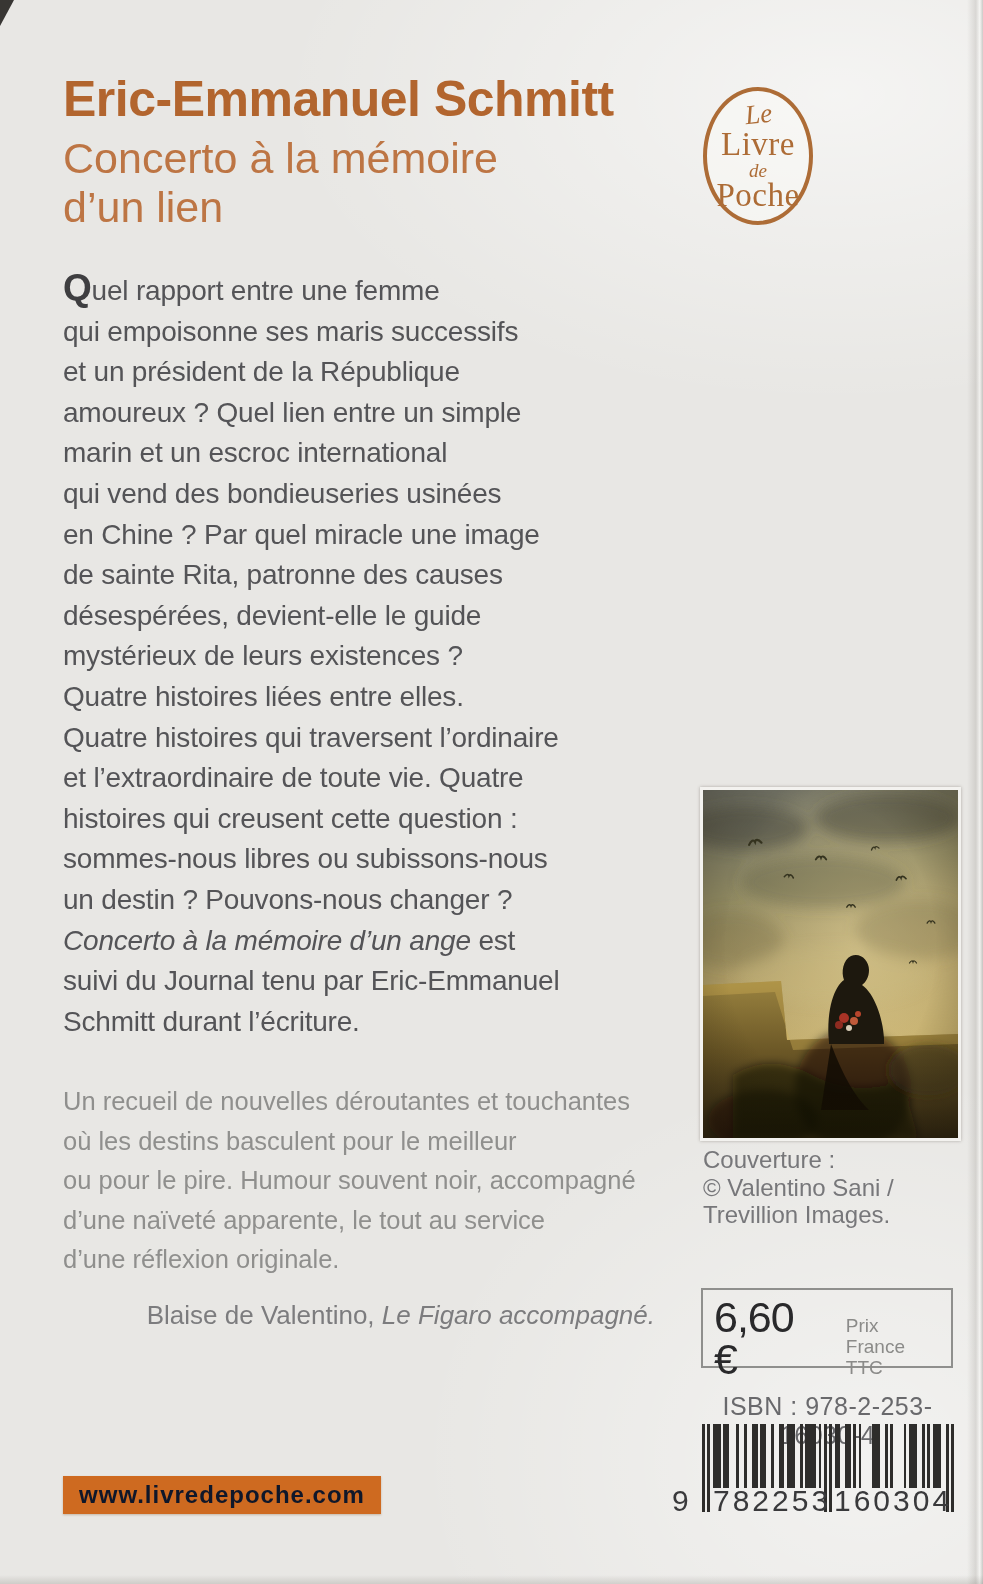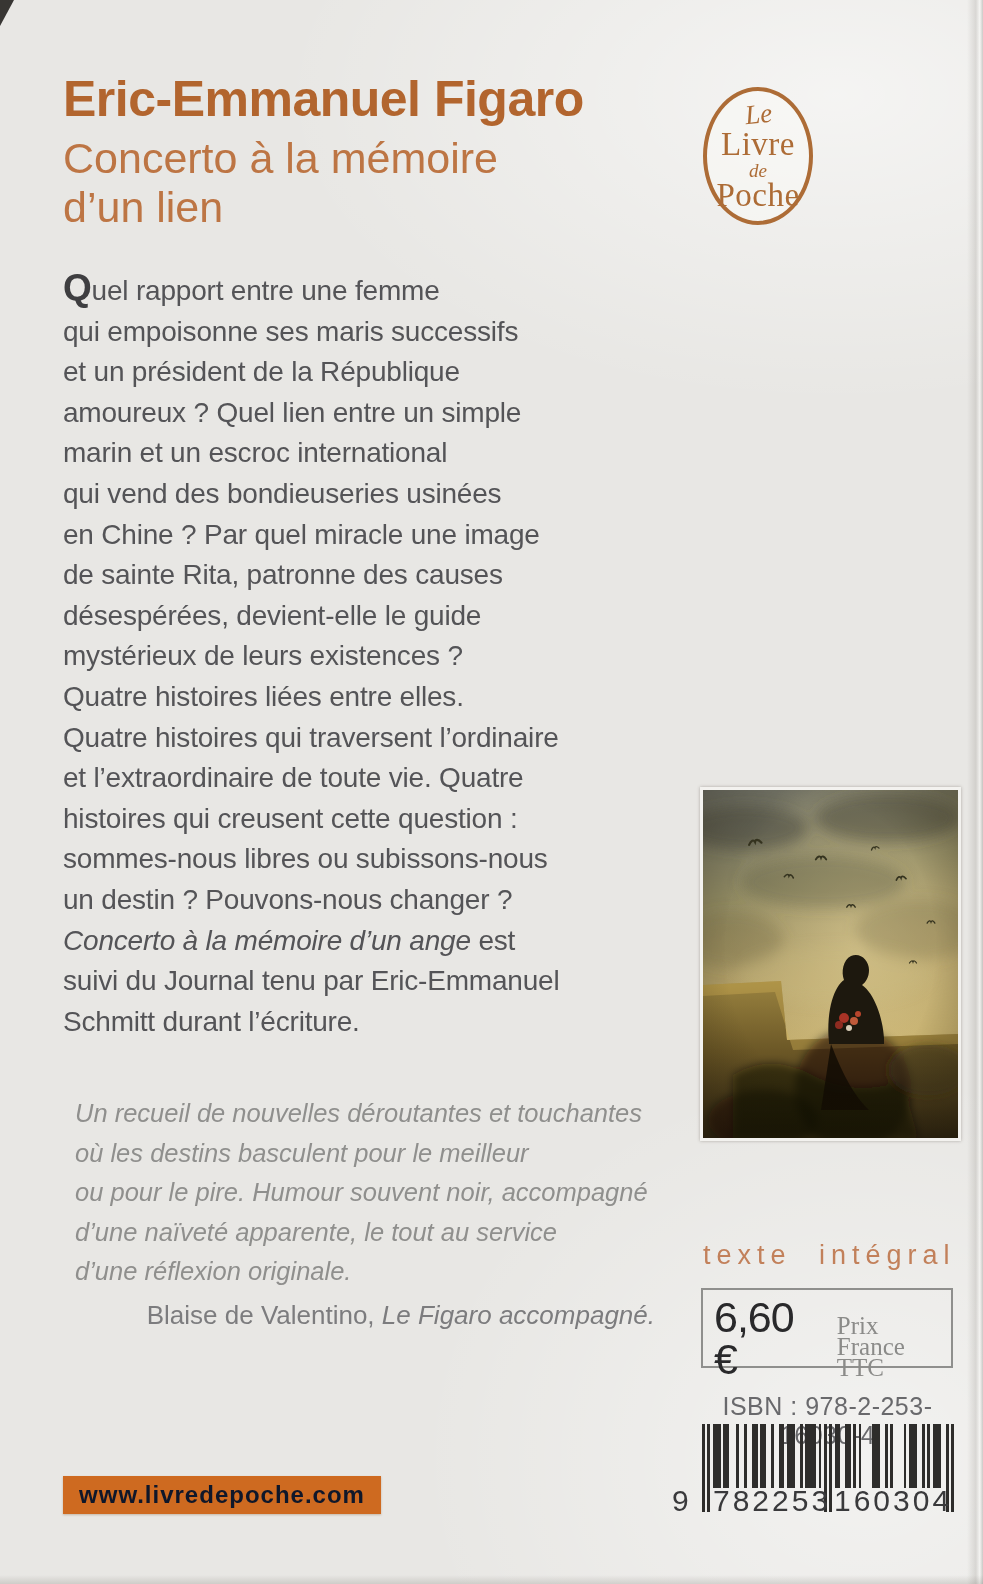--- a/index.html
+++ b/index.html
@@ -35,42 +35,42 @@
   .logo .de{font:italic 19px "Liberation Serif",serif;margin:-3px 0 -5px 0;}
   .logo .poche{font:33px "Liberation Serif",serif;letter-spacing:.5px;}
 
   
   .blurb{position:absolute;left:63px;top:268px;width:640px;margin:0;
     font-size:28px;line-height:40.6px;letter-spacing:-0.2px;color:#545457;white-space:pre-line;}
   .blurb .lead{font-size:37px;font-weight:bold;color:#3e3e40;}
   .blurb em{font-style:italic;}
 
   
-  .quote{position:absolute;left:63px;top:1082px;width:660px;margin:12px;
-    font-style:italic;font-size:25.5px;line-height:39.5px;color:#8f8f8d;white-space:pre-line;}
+  .quote{position:absolute;left:63px;top:1082px;width:660px;margin:0;
+    font-size:25.5px;line-height:39.5px;color:#8f8f8d;white-space:pre-line;}
   .attribution{position:absolute;left:63px;top:1300px;width:592px;margin:0;
     text-align:right;font-size:26px;color:#7c7c7e;}
   .attribution .src{font-style:italic;}
 
   
   .photo{position:absolute;left:703px;top:790px;width:255px;height:348px;
     border:3px solid #f3f2ef;box-sizing:content-box;margin:-3px;
     box-shadow:0 0 3px rgba(60,50,40,.35);}
   .photo svg{display:block;width:100%;height:100%;}
   .credit{position:absolute;left:703px;top:1146px;margin:0;
     font-size:24px;line-height:27.5px;color:#77777a;white-space:pre-line;}
   .texte-integral{position:absolute;left:703px;top:1240px;width:255px;margin:0;
     font-size:27px;color:#c2805a;letter-spacing:6px;word-spacing:14px;white-space:nowrap;}
 
   .price-box{position:absolute;left:701px;top:1288px;width:252px;height:80px;
     border:2px solid #8f8f8d;box-sizing:border-box;padding:5px 11px 4px 11px;}
   .price-box .code{font-size:24px;font-weight:bold;letter-spacing:1px;color:#3c3c3e;}
   .price-row{display:flex;align-items:flex-end;margin-top:1px;}
   .price-row .price{font-size:43px;font-weight:normal;letter-spacing:-1px;color:#29292b;line-height:42px;}
-  .price-row .note{margin-left:26px;font-size:25px;line-height:21px;color:#8b8b89;white-space:pre-line;margin-bottom:2px;font-family:Liberation Serif, serif;}
+  .price-row .note{margin-left:26px;font-size:19px;line-height:21px;color:#8b8b89;white-space:pre-line;margin-bottom:2px;}
 
   .isbn{position:absolute;left:690px;top:1392px;width:275px;margin:0;
     text-align:center;font-size:25px;letter-spacing:.5px;color:#69696c;}
 
   
   .barcode{position:absolute;left:702px;top:1424px;width:252px;height:98px;}
   .bars{position:absolute;left:0;top:0;width:100%;height:100%;}
   .bars i{position:absolute;top:0;width:2.7px;height:64px;background:#2e2d2b;}
   .bars i.g{height:88px;}
   .bc-num{position:absolute;top:60px;font-size:30px;color:#39393b;}
@@ -84,21 +84,21 @@
     box-shadow:0 1px 2px rgba(120,70,20,.3);}
   .banner span{color:#0f172a;font-size:24px;font-weight:bold;letter-spacing:1px;}
 </style>
 </head>
 <body>
 
 <div class="page">
 
   <div class="corner-artifact"></div>
 
-  <h1 class="author">Eric-Emmanuel Figaro</h1>
+  <h1 class="author">Eric-Emmanuel Schmitt</h1>
   <h2 class="title">Concerto à la mémoire
 d’un lien</h2>
 
   <div class="logo">
       <span class="le">Le</span>
       <span class="livre">Livre</span>
       <span class="de">de</span>
       <span class="poche">Poche</span>
     </div>
 
@@ -193,22 +193,24 @@
         <circle cx="141" cy="228" r="5" fill="#a83326"></circle>
         <circle cx="151" cy="231" r="4" fill="#c05a3a"></circle>
         <circle cx="136" cy="235" r="4" fill="#8e2b20"></circle>
         <circle cx="146" cy="238" r="3" fill="#d9cdb8"></circle>
         <circle cx="155" cy="224" r="3" fill="#b8452c"></circle>
       </g>
       <rect x="0" y="0" width="255" height="348" fill="url(#vign)"></rect>
     </svg>
   </div>
 
-
-  <p class="texte-integral">texte intégral</p>
+  <p class="credit">Couverture :
+© Valentino Sani /
+Trevillion Images.</p>
+
 
   <div class="price-box">
     <div class="price-row">
       <span class="price">6,60 €</span>
       <span class="note">Prix
 France TTC</span>
     </div>
   </div>
 
   <p class="isbn">ISBN : 978-2-253-16030-4</p>

